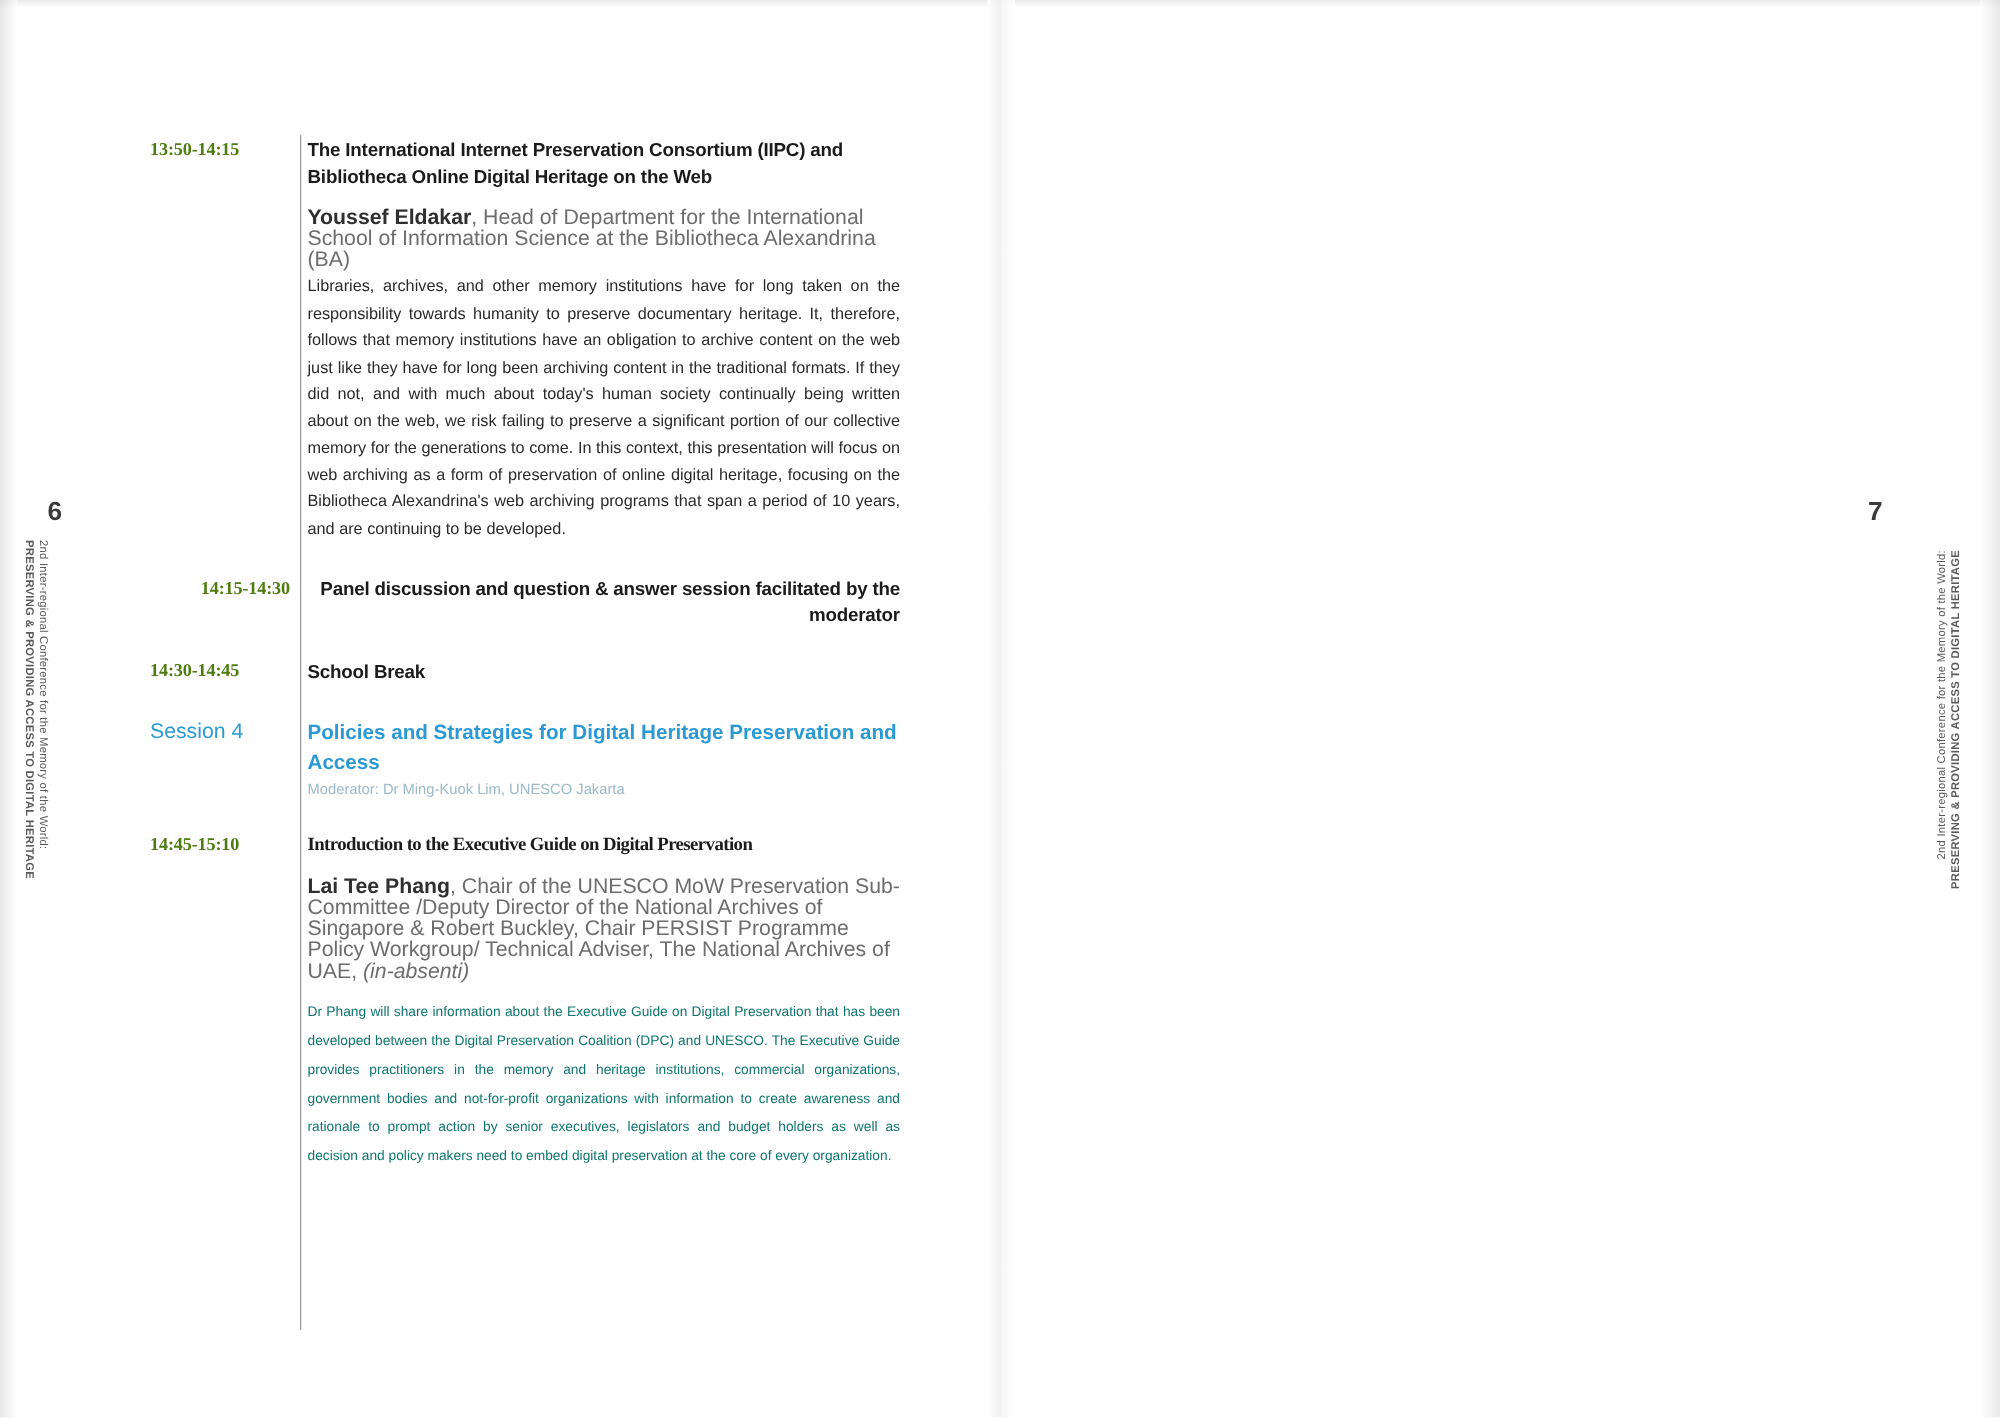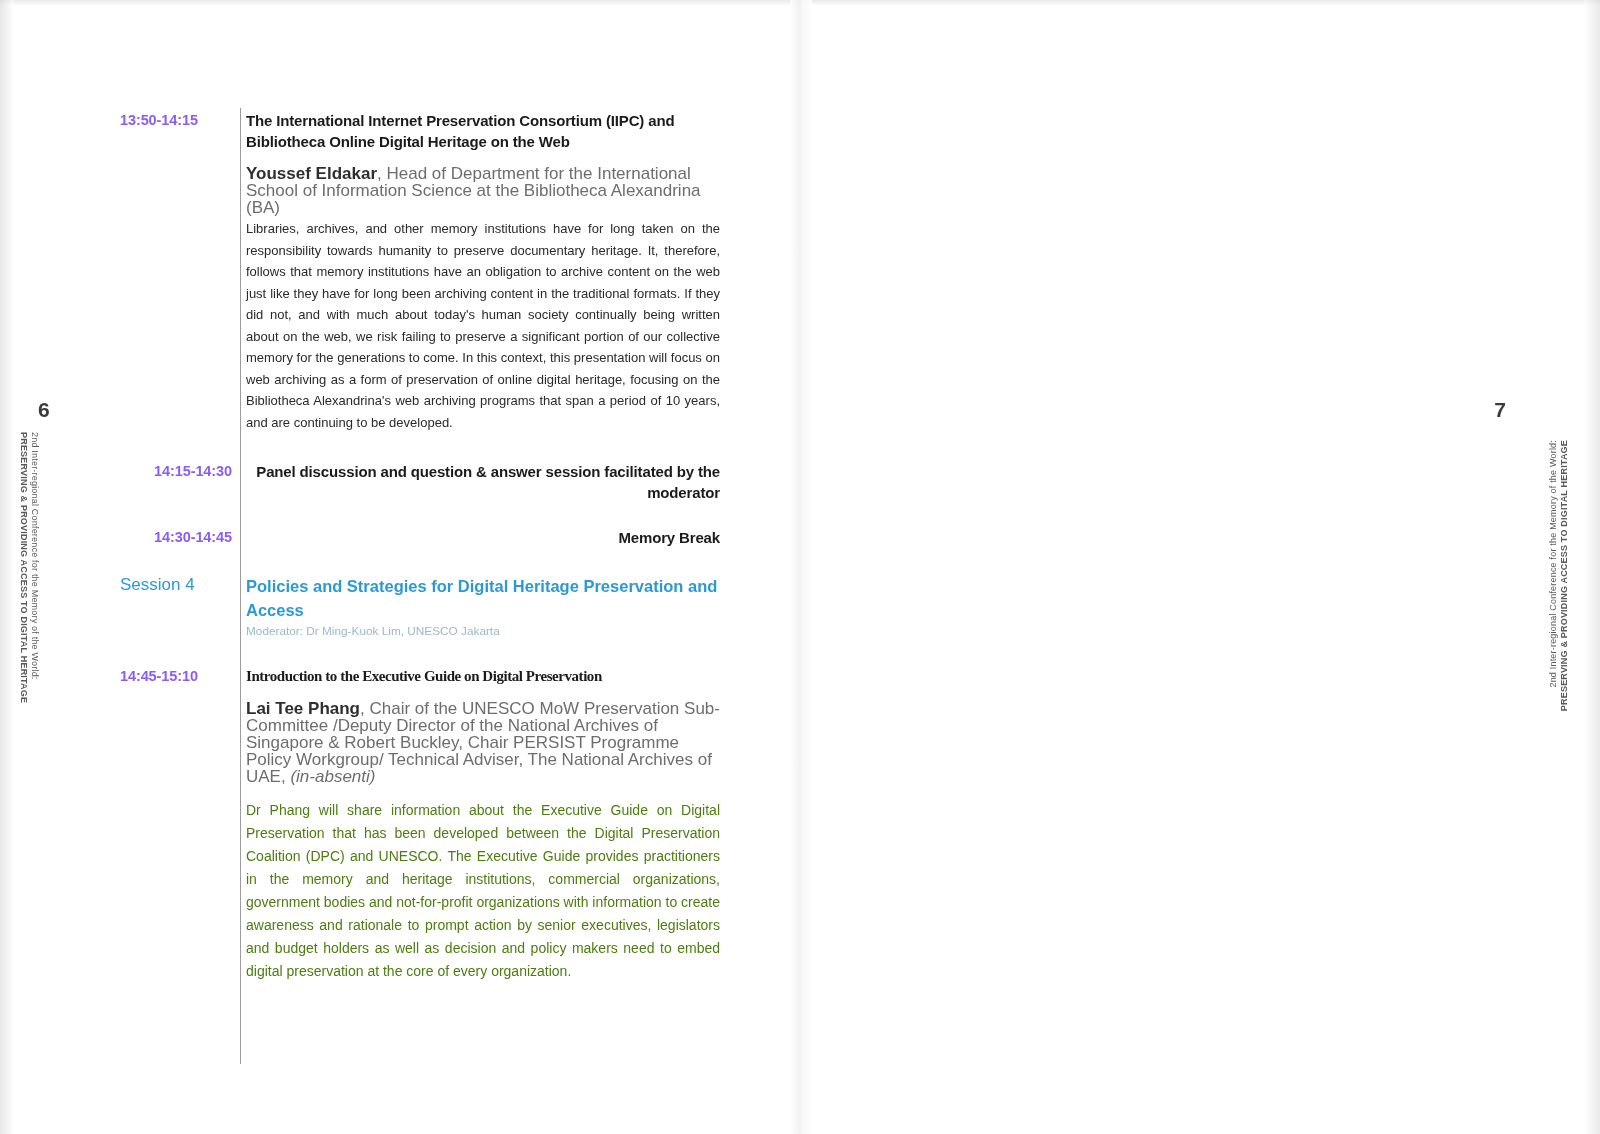--- a/index.html
+++ b/index.html
@@ -108,23 +108,24 @@
   .entry {
     display: flex;
     align-items: flex-start;
     margin-bottom: 22px;
   }
   .time {
     width: 112px;
     flex: none;
     font-weight: bold;
     font-size: 14.5px;
-    color: #8b5cf6;
+    color: #4d7c0f;
     padding-top: 2px;
     letter-spacing: -.1px;
+    font-family: Liberation Serif, serif;
   }
   .body {
     flex: 1;
     padding-left: 14px;
   }
 
   .talk-title {
     font-weight: bold;
     font-size: 15px;
     line-height: 21px;
@@ -145,23 +146,23 @@
 
   .abstract {
     font-size: 13px;
     line-height: 21.5px;
     text-align: justify;
     color: #2a2a2a;
     margin-top: 2px;
   }
   .abstract.gap { margin-top: 14px; }
   .abstract.small {
-    font-size: 14px;
+    font-size: 11px;
     line-height: 23px;
-    color: #4d7c0f;
+    color: #0f766e;
   }
 
   
   .session {
     display: flex;
     align-items: flex-start;
     margin-top: 26px;
     margin-bottom: 26px;
   }
   .session-label {
@@ -217,24 +218,24 @@
         </div>
       </div>
 
       <div class="entry" style="margin-top:28px;text-align:right;">
         <div class="time">14:15-14:30</div>
         <div class="body">
           <div class="talk-title">Panel discussion and question &amp; answer session facilitated by the moderator</div>
         </div>
       </div>
 
-      <div class="entry" style="margin-top:24px;text-align:right;">
+      <div class="entry" style="margin-top:24px;">
         <div class="time">14:30-14:45</div>
         <div class="body">
-          <div class="talk-title">Memory Break</div>
+          <div class="talk-title">School Break</div>
         </div>
       </div>
 
       <div class="session">
         <div class="session-label">Session 4</div>
         <div class="session-body">
           <div class="session-title">Policies and Strategies for Digital Heritage Preservation and Access</div>
           <div class="session-moderator">Moderator: Dr Ming-Kuok Lim, UNESCO Jakarta</div>
         </div>
       </div>

